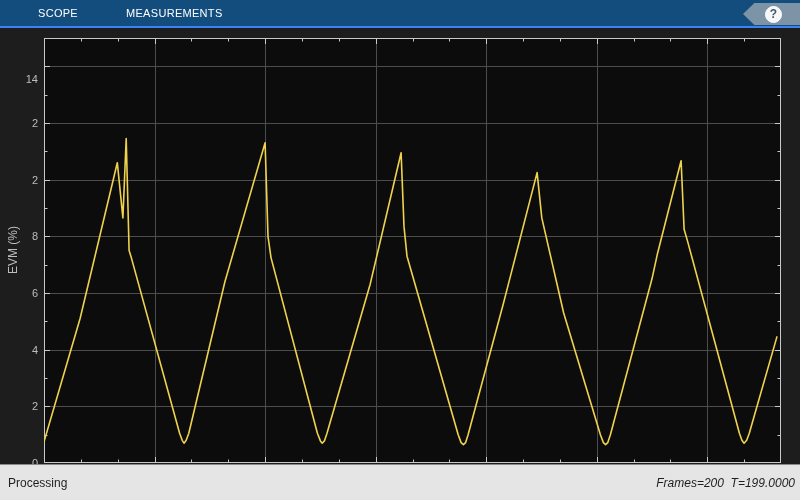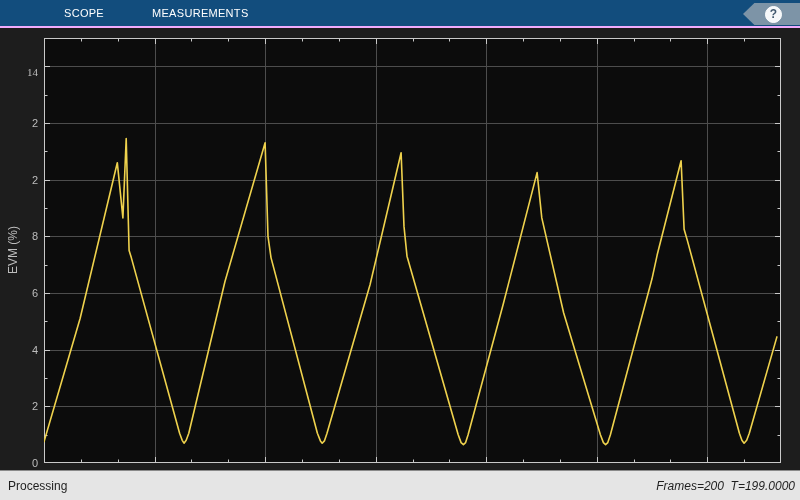--- a/index.html
+++ b/index.html
@@ -18,21 +18,21 @@
     --status_text:#1F1F1F;
     --status_border:#8A8A8A;
   }
   *{margin:0;padding:0;box-sizing:border-box;}
   html,body{width:800px;height:500px;overflow:hidden;}
   body{font-family:"Liberation Sans",sans-serif;background:#000;}
   .window{position:relative;width:800px;height:500px;background:var(--figure_bg);}
 
   
   .toolbar{position:relative;width:100%;height:28px;background:var(--toolbar_bg);
-    border-bottom:2px solid #f0abfc;padding-left:26px;}
+    border-bottom:2px solid #3b82f6;}
   .tabs{display:flex;gap:48px;padding-left:38px;height:26px;align-items:center;}
   .tab{font-size:11px;color:var(--toolbar_text);letter-spacing:0.3px;cursor:default;
     line-height:26px;white-space:nowrap;}
   .help-btn{position:absolute;right:0;top:3px;width:57px;height:22px;
     background:var(--help_arrow);
     clip-path:polygon(0 50%,20% 0,100% 0,100% 100%,20% 100%);
     display:flex;align-items:center;}
   .help-circle{width:17px;height:17px;margin-left:22px;border-radius:50%;
     background:var(--help_circle);border:1px solid #fff;
     color:var(--help_mark);font-size:12px;font-weight:bold;
@@ -41,21 +41,21 @@
   
   .figure{position:relative;width:800px;height:442px;background:var(--figure_bg);}
   .plot-svg{position:absolute;left:44px;top:10px;width:737px;height:425px;display:block;}
   .ylabels span{position:absolute;left:0;width:38px;height:14px;line-height:14px;
     text-align:right;font-size:11px;color:var(--tick_label);}
   .ylabel-rot{position:absolute;left:-27px;top:215px;width:80px;height:14px;
     transform:rotate(-90deg);text-align:center;font-size:12px;color:var(--tick_label);
     white-space:nowrap;}
 
   
-  .statusbar{position:absolute;left:0;bottom:0;width:800px;height:30px;
+  .statusbar{position:absolute;left:0;bottom:0;width:800px;height:36px;
     background:var(--status_bg);border-top:1px solid var(--status_border);
     display:flex;justify-content:space-between;align-items:center;
     padding:0 5px 0 8px;font-size:12px;color:var(--status_text);}
   .status-right{white-space:pre;font-style:italic;}
   .status-left{white-space:pre;}
 </style>
 </head>
 <body>
 
 <div class="window">
@@ -73,21 +73,21 @@
   <div class="figure">
     <div class="ylabel-rot">EVM (%)</div>
     <div class="ylabels">
         <span style="top: 428px;">0</span>
         <span style="top: 371.333px;">2</span>
         <span style="top: 314.667px;">4</span>
         <span style="top: 258px;">6</span>
         <span style="top: 201.333px;">8</span>
         <span style="top: 144.667px;">2</span>
         <span style="top: 88px;">2</span>
-        <span style="top: 37px; font-family: Liberation Serif, serif;">14</span>
+        <span style="top: 44px;">14</span>
       </div>
     <svg class="plot-svg" xmlns="http://www.w3.org/2000/svg" viewBox="0 0 737 425">
         <rect x="0" y="0" width="737" height="425" fill="var(--plot_bg)"></rect>
         <line x1="111.5" y1="0" x2="111.5" y2="425" stroke="var(--grid)" stroke-width="1" shape-rendering="crispEdges"></line>
         <line x1="221.5" y1="0" x2="221.5" y2="425" stroke="var(--grid)" stroke-width="1" shape-rendering="crispEdges"></line>
         <line x1="332.5" y1="0" x2="332.5" y2="425" stroke="var(--grid)" stroke-width="1" shape-rendering="crispEdges"></line>
         <line x1="442.5" y1="0" x2="442.5" y2="425" stroke="var(--grid)" stroke-width="1" shape-rendering="crispEdges"></line>
         <line x1="553.5" y1="0" x2="553.5" y2="425" stroke="var(--grid)" stroke-width="1" shape-rendering="crispEdges"></line>
         <line x1="663.5" y1="0" x2="663.5" y2="425" stroke="var(--grid)" stroke-width="1" shape-rendering="crispEdges"></line>
         <line x1="0" y1="368.5" x2="737" y2="368.5" stroke="var(--grid)" stroke-width="1" shape-rendering="crispEdges"></line>

